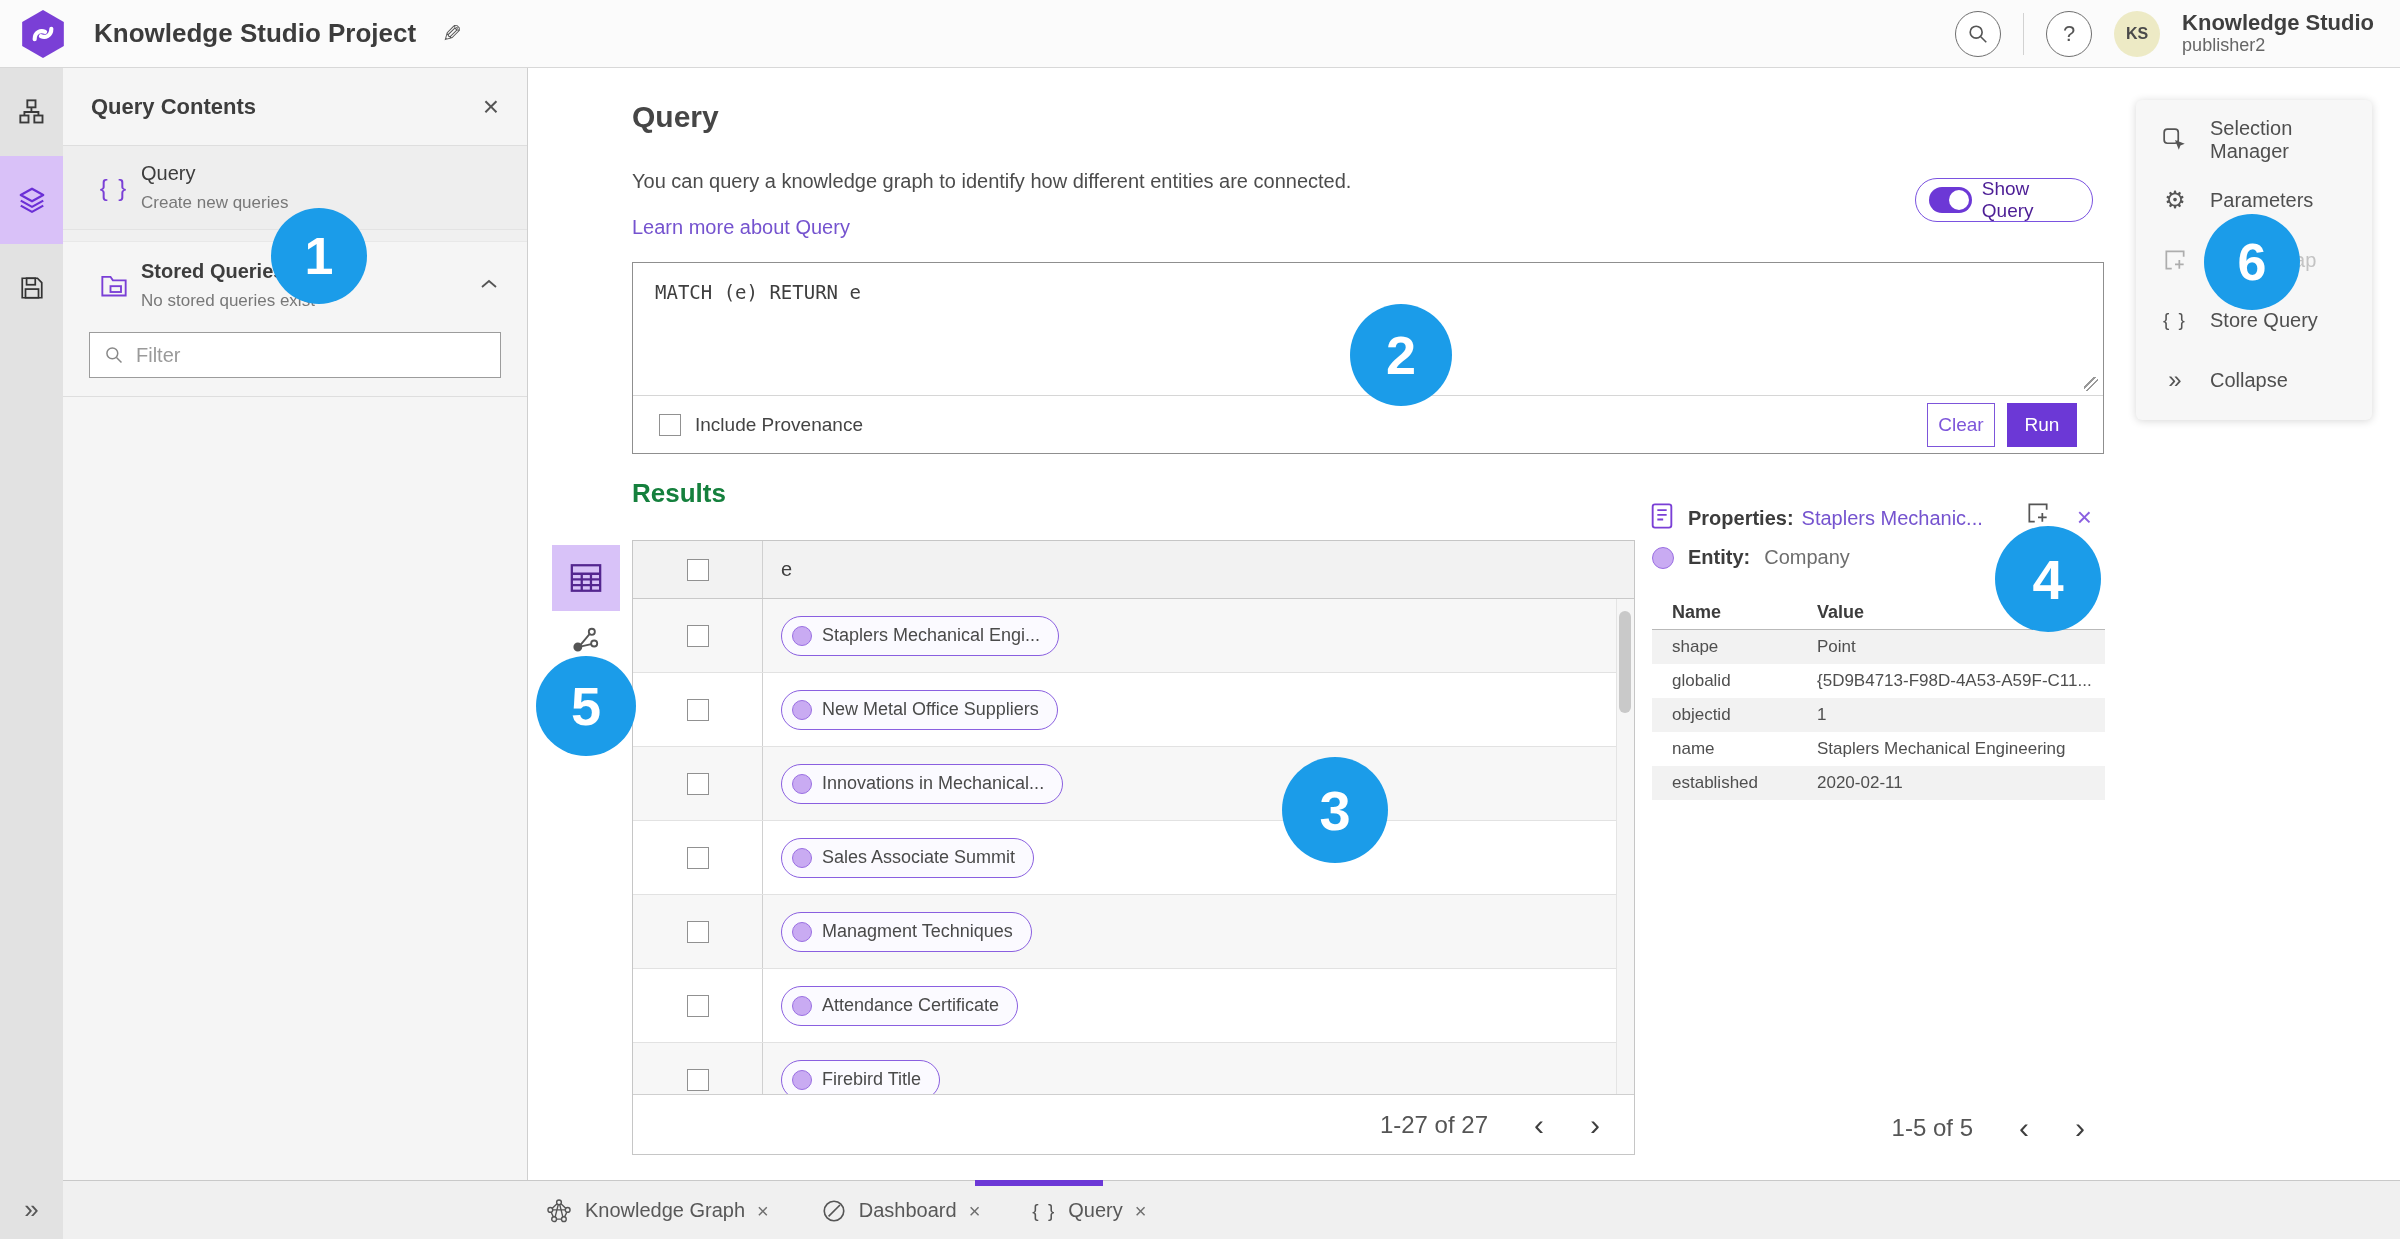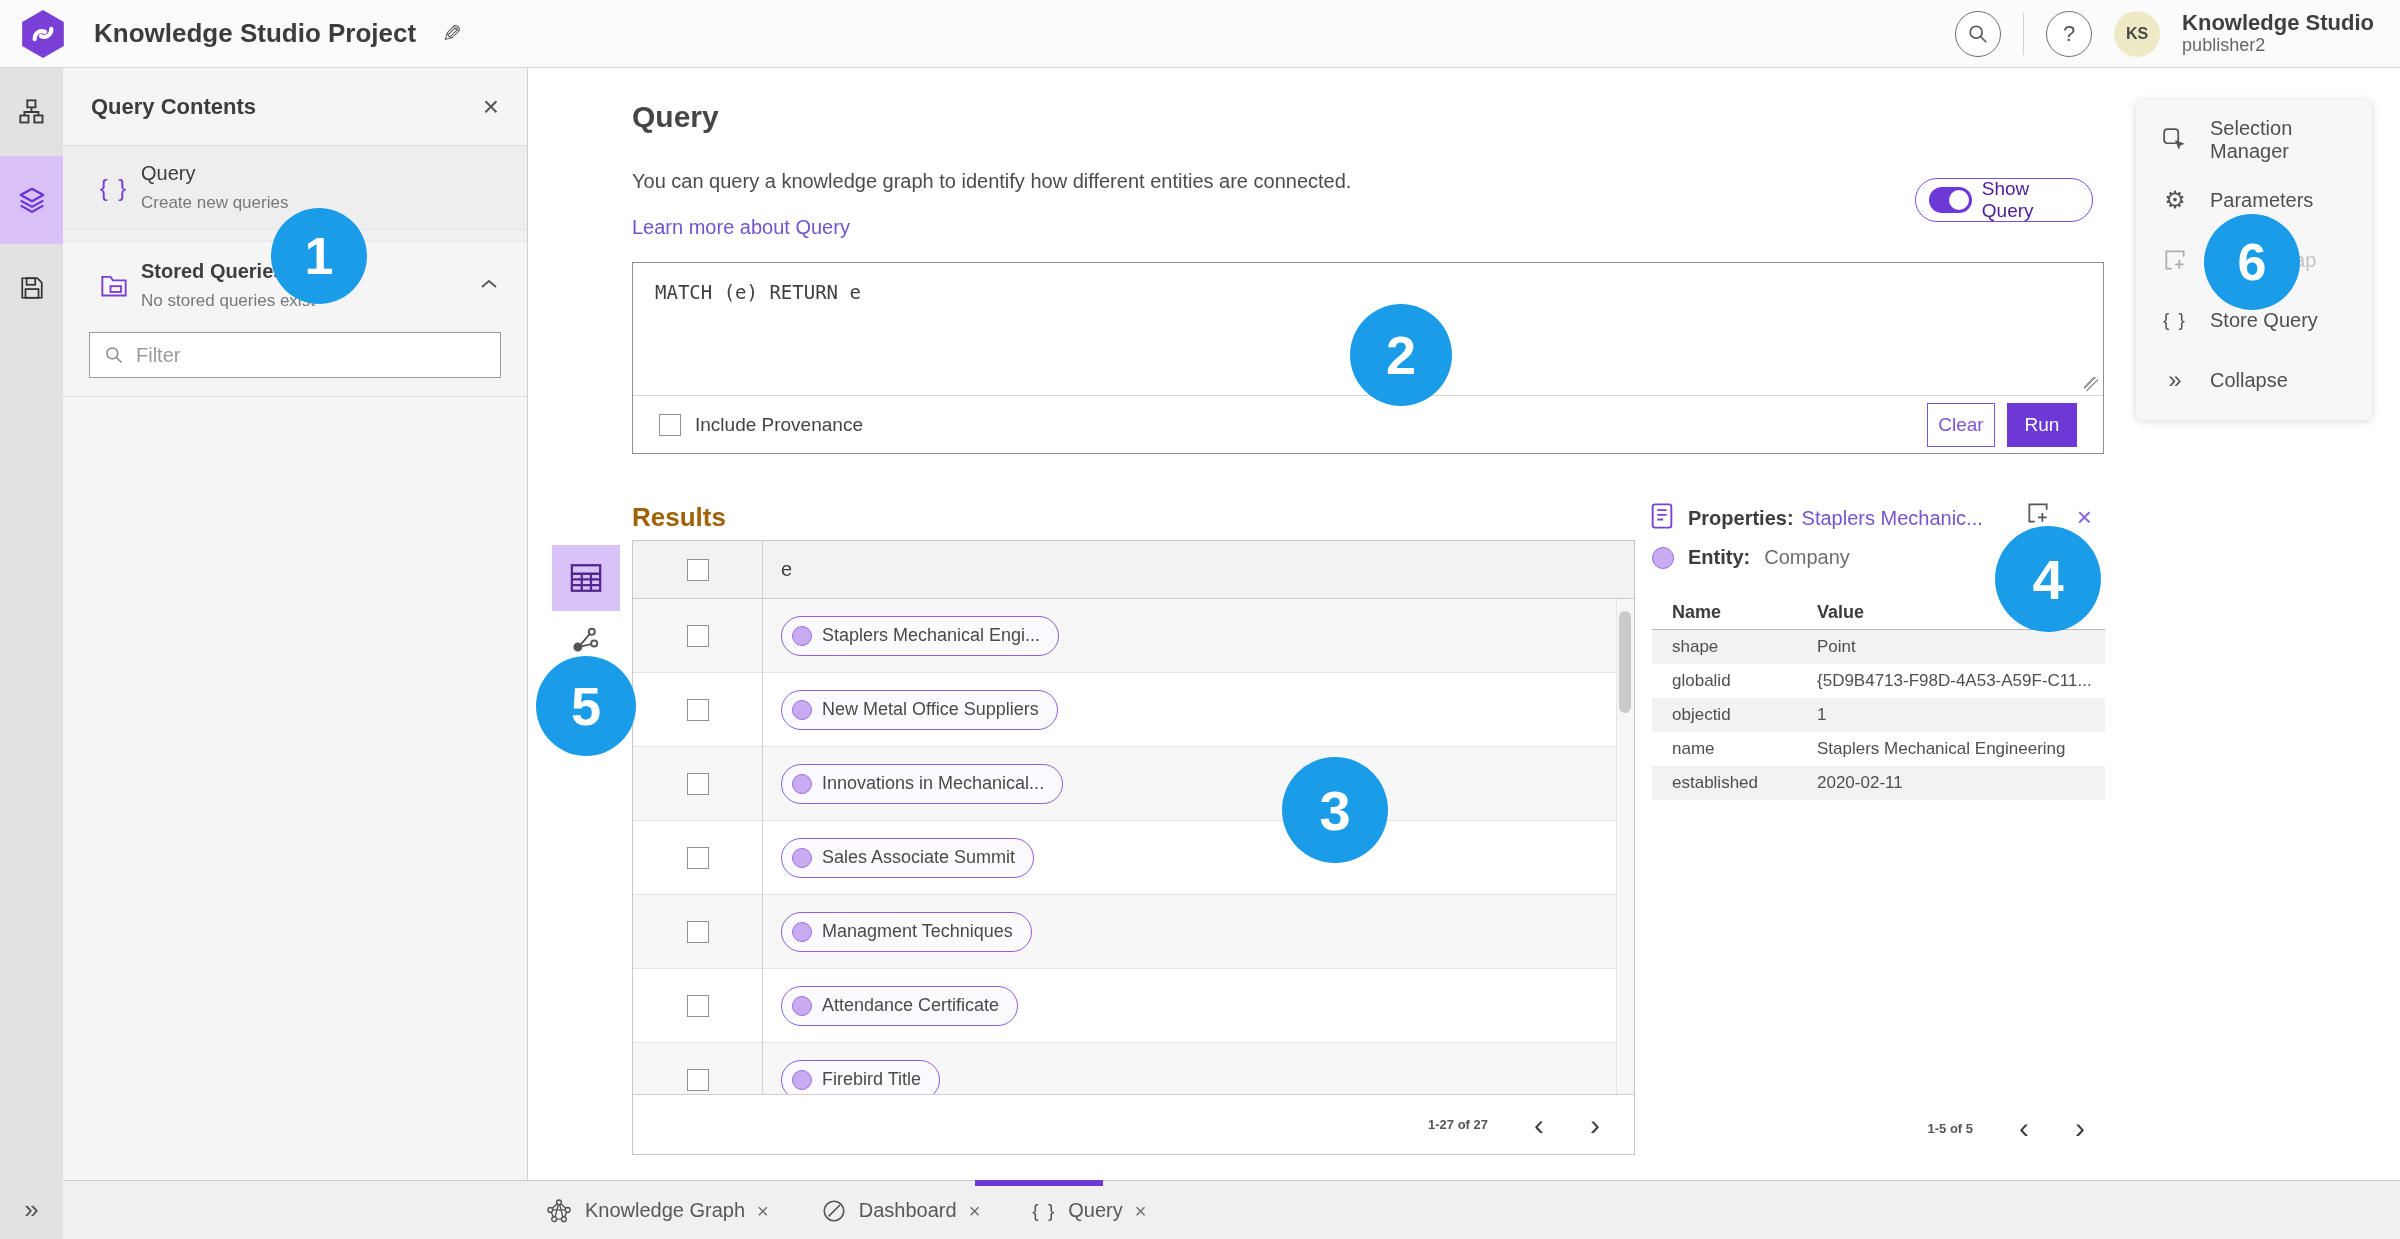--- a/index.html
+++ b/index.html
@@ -66,42 +66,42 @@
   .editor-footer { position:absolute; left:0; right:0; top:132px; bottom:0; border-top:1px solid #d6d6d6;
                    display:flex; align-items:center; padding:8px 26px; }
   .cb { width:22px; height:22px; border:1.5px solid #919191; background:#fff; }
   .prov-label { margin-left:14px; font-size:19px; color:#444; }
   .btn-clear { margin-left:auto; width:68px; height:44px; border:1.5px solid #7d55da; background:#fff;
                color:#7d55da; font-size:19px; display:flex; align-items:center; justify-content:center; }
   .btn-run { margin-left:12px; width:70px; height:44px; background:#6c38d6; color:#fff; font-size:19px;
              display:flex; align-items:center; justify-content:center; }
 
   
-  .results-title { position:absolute; left:632px; top:502px; font-size:26px; font-weight:700; color:#a16207; }
+  .results-title { position:absolute; left:632px; top:478px; font-size:26px; font-weight:700; color:#15803d; }
   .vt-table { position:absolute; left:552px; top:545px; width:68px; height:66px; background:#d8c2f8;
               display:flex; align-items:center; justify-content:center; }
   .vt-graph { position:absolute; left:562px; top:620px; width:48px; height:40px;
               display:flex; align-items:center; justify-content:center; }
   .rtable { position:absolute; left:632px; top:540px; width:1003px; height:615px; border:1px solid #c6c6c6; background:#fff; }
   .thead { position:absolute; left:0; right:0; top:0; height:58px; background:#f2f2f2; border-bottom:1px solid #c9c9c9;
            display:flex; align-items:center; }
   .col-check { width:130px; height:100%; display:flex; align-items:center; justify-content:center;
                border-right:1px solid #d0d0d0; flex:none; }
   .col-e { padding-left:18px; font-size:20px; color:#3f3f3f; }
   .tbody { position:absolute; left:0; right:18px; top:58px; bottom:60px; overflow:hidden; }
   .trow { height:74px; display:flex; align-items:center; border-bottom:1px solid #e2e2e2; background:#fff; }
   .trow:nth-child(odd) { background:#f7f7f7; }
   .pill { margin-left:18px; display:inline-flex; align-items:center; gap:10px; height:40px; padding:0 18px 0 10px;
           border:1.5px solid #8a5fe0; border-radius:20px; background:#fbfaff; font-size:18px; color:#4a4a4a; white-space:nowrap; }
   .pill-dot { width:20px; height:20px; border-radius:50%; background:#c9abf2; border:1.5px solid #9a6fe2; flex:none; }
   .scrolltrack { position:absolute; right:0; top:58px; bottom:60px; width:18px; background:#f6f6f6; border-left:1px solid #e4e4e4; }
   .scrollthumb { position:absolute; left:2px; top:12px; width:12px; height:102px; background:#c9c9c9; border-radius:7px; }
   .tfoot { position:absolute; left:0; right:0; bottom:0; height:60px; background:#fff; border-top:1px solid #cfcfcf;
            display:flex; align-items:center; justify-content:flex-end; gap:46px; padding-right:34px; }
-  .pag-text { font-size:13px; color:#555;font-weight:bold; }
+  .pag-text { font-size:24px; color:#555; }
   .pag-chev { font-size:30px; color:#3f3f3f; line-height:1; }
 
   
   .props-header { position:absolute; left:1650px; top:500px; width:442px; display:flex; align-items:flex-end; }
   .props-label { margin-left:14px; font-size:20px; font-weight:700; color:#3c3c3c; }
   .props-link { margin-left:8px; font-size:20px; color:#7553cf; }
   .props-add { margin-left:auto; }
   .props-close { margin-left:26px; font-size:26px; color:#8a5fe0; line-height:1; }
   .entity-row { position:absolute; left:1652px; top:546px; display:flex; align-items:center; gap:14px; }
   .entity-dot { width:22px; height:22px; border-radius:50%; background:#c9abf2; border:1.5px solid #9a6fe2; }

